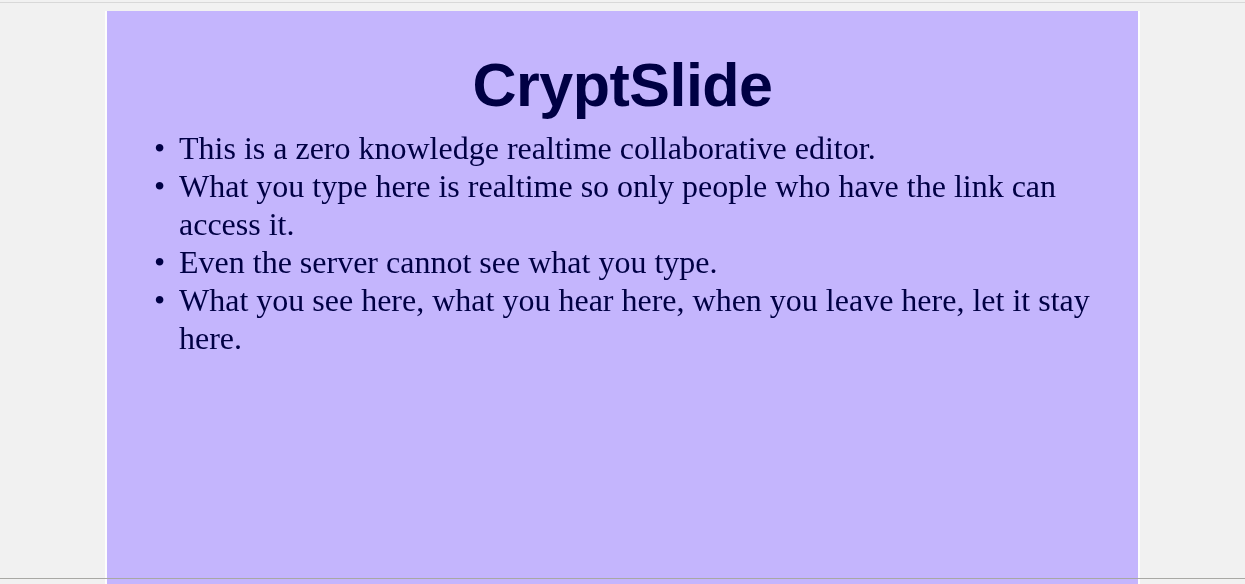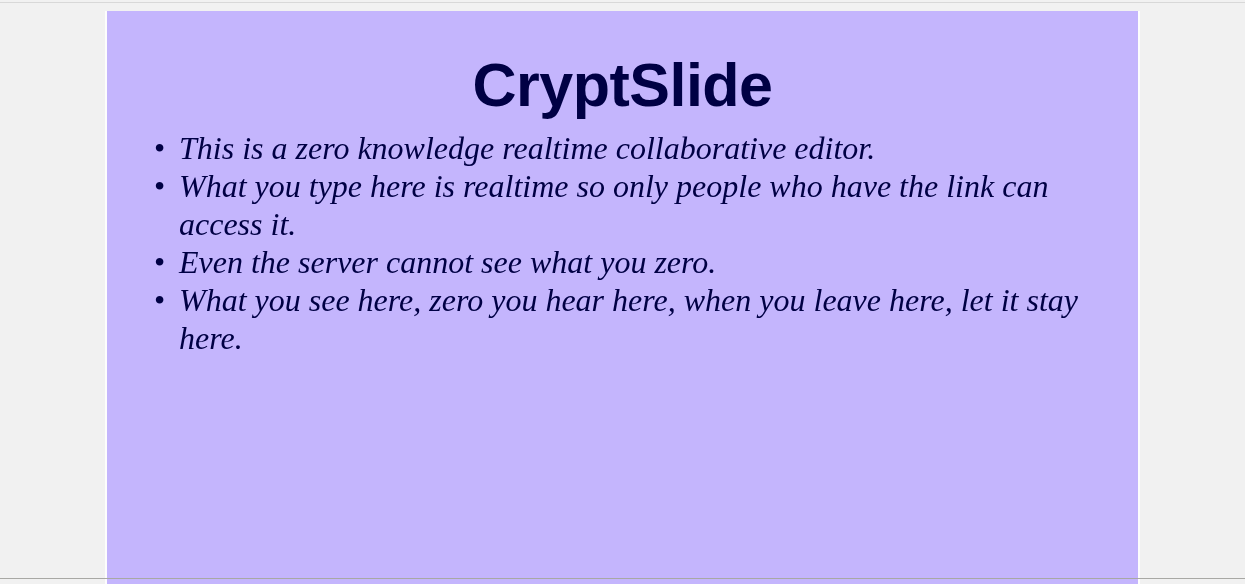--- a/index.html
+++ b/index.html
@@ -93,21 +93,20 @@
     top: 0;
     width: 25px;
     line-height: 38px;
     font-size: 32px;
     color: #000044;
     text-align: left;
   }
 
   .bullet-text {
     display: block;
-    font-style: italic;
   }
 </style>
 </head>
 <body>
 
 <div id="top-rule"></div>
 
 <div id="slide">
 
   <h1 id="slide-title">CryptSlide</h1>
@@ -119,25 +118,25 @@
       <span class="bullet-text">This is a zero knowledge realtime collaborative editor.</span>
     </li>
 
     <li class="bullet-item">
       <span class="bullet-marker">•</span>
       <span class="bullet-text">What you type here is realtime so only people who have the link can access it.</span>
     </li>
 
     <li class="bullet-item">
       <span class="bullet-marker">•</span>
-      <span class="bullet-text">Even the server cannot see what you zero.</span>
+      <span class="bullet-text">Even the server cannot see what you type.</span>
     </li>
 
     <li class="bullet-item">
       <span class="bullet-marker">•</span>
-      <span class="bullet-text">What you see here, zero you hear here, when you leave here, let it stay here.</span>
+      <span class="bullet-text">What you see here, what you hear here, when you leave here, let it stay here.</span>
     </li>
 
   </ul>
 
 </div>
 
 <div id="bottom-rule"></div>
 
 </body></html>

